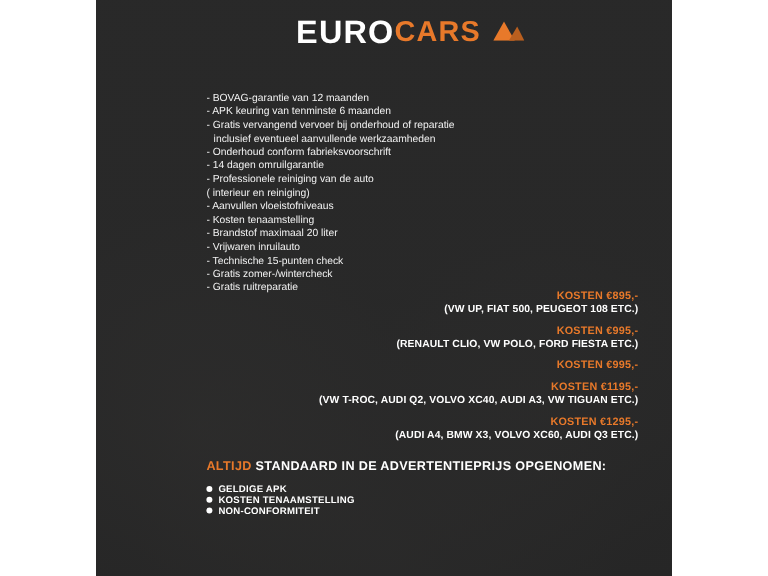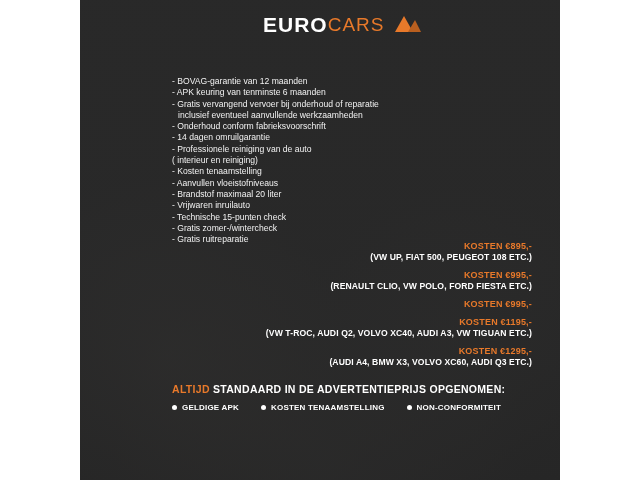--- a/index.html
+++ b/index.html
@@ -51,30 +51,30 @@
   
   .logo {
     position: absolute;
     top: 12px;
     left: 0;
     width: 480px;
     text-align: center;
     white-space: nowrap;
   }
   .logo-euro {
-    font-size: 21px;
+    font-size: 27px;
     font-weight: bold;
     letter-spacing: 1px;
     color: #ffffff;
     vertical-align: middle;
     margin-left: 44px;
   }
   .logo-cars {
-    font-size: 19px;
-    font-weight: normal;
+    font-size: 24px;
+    font-weight: bold;
     letter-spacing: 1px;
     color: #e8792a;
     vertical-align: middle;
   }
   .logo-mark {
     display: inline-block;
     vertical-align: middle;
     margin-left: 6px;
     margin-bottom: 2px;
   }
@@ -168,21 +168,21 @@
   }
   .footer-title .altijd { color: #e8792a; }
   .footer-title .rest { color: #ffffff; }
 
   .footer-items {
     position: absolute;
     left: 92px;
     top: 20px;
     width: 330px;
     display: flex;
-    gap: 22px;
+    flex-direction: column;
   }
   .footer-item {
     display: flex;
     align-items: center;
     gap: 5px;
     white-space: nowrap;
   }
   .dot {
     width: 5px;
     height: 5px;
@@ -220,22 +220,22 @@
 
       <div class="feature-list">
         <div class="line">- BOVAG-garantie van 12 maanden</div>
         <div class="line">- APK keuring van tenminste 6 maanden</div>
         <div class="line">- Gratis vervangend vervoer bij onderhoud of reparatie</div>
         <div class="line indent">  inclusief eventueel aanvullende werkzaamheden</div>
         <div class="line">- Onderhoud conform fabrieksvoorschrift</div>
         <div class="line">- 14 dagen omruilgarantie</div>
         <div class="line">- Professionele reiniging van de auto</div>
         <div class="line">( interieur en reiniging)</div>
+        <div class="line">- Aanvullen vloeistofniveaus</div>
         <div class="line">- Kosten tenaamstelling</div>
-        <div class="line">- Aanvullen vloeistofniveaus</div>
         <div class="line">- Brandstof maximaal 20 liter</div>
         <div class="line">- Vrijwaren inruilauto</div>
         <div class="line">- Technische 15-punten check</div>
         <div class="line">- Gratis zomer-/wintercheck</div>
         <div class="line">- Gratis ruitreparatie</div>
       </div>
 
       <div class="prices">
         <div class="price-block">
           <div class="kosten">KOSTEN €895,-</div>

